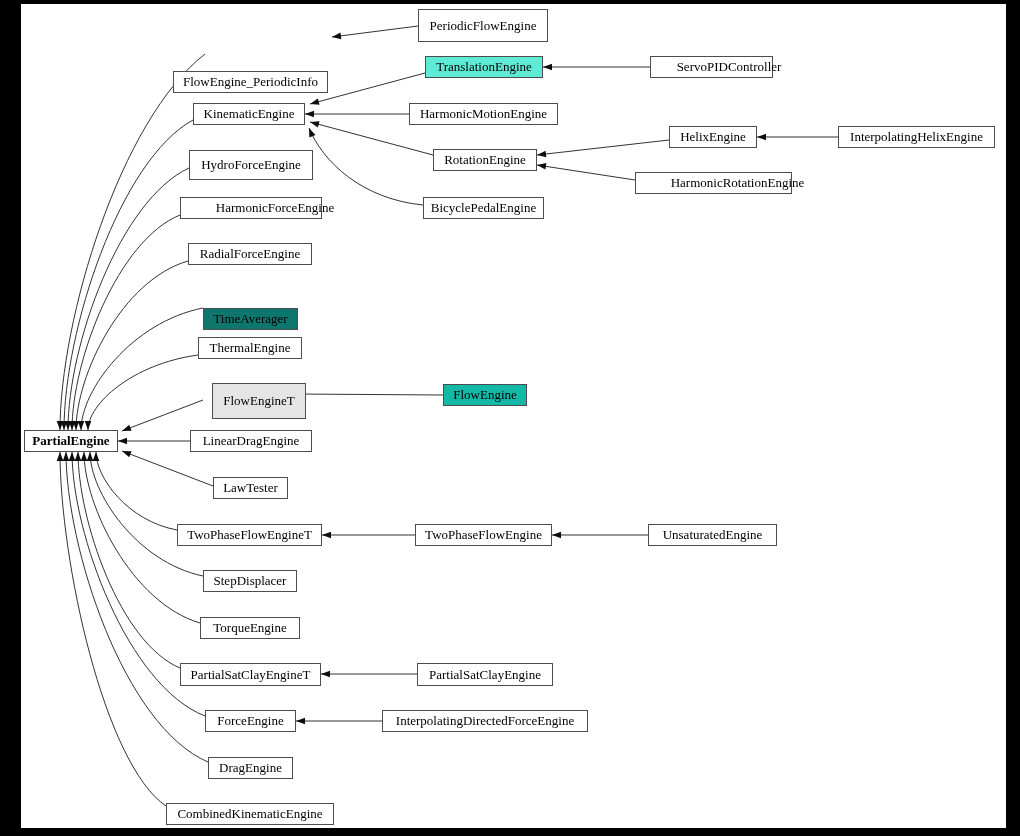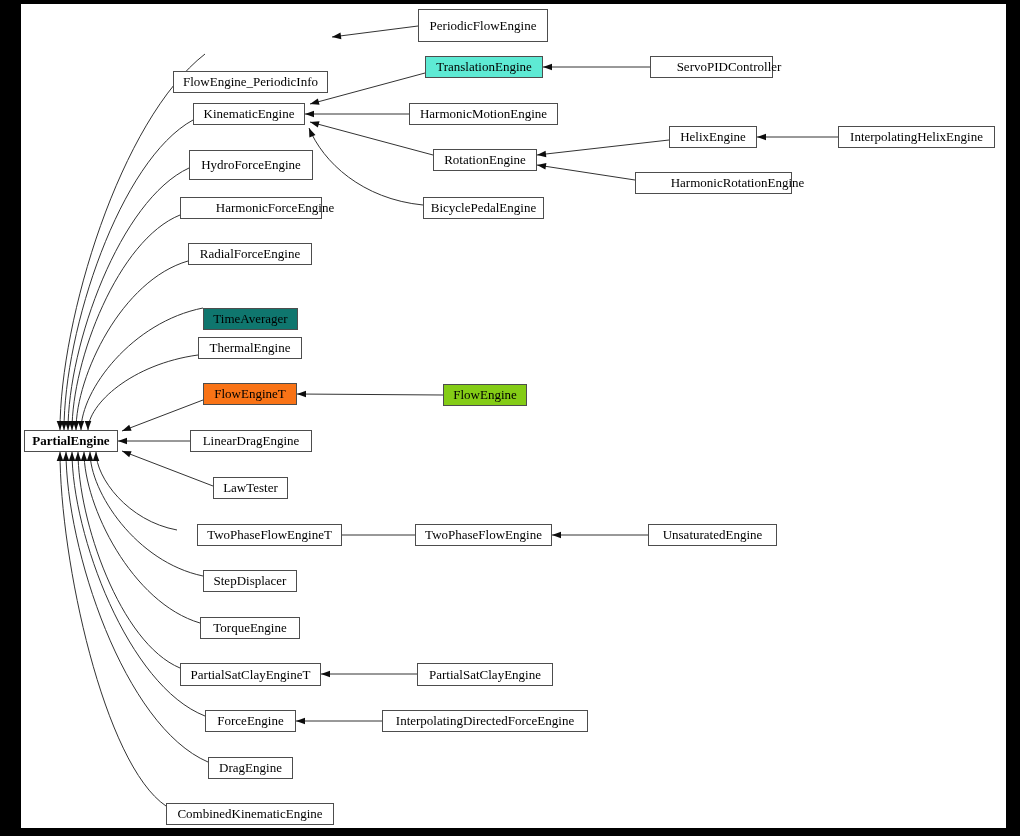--- a/index.html
+++ b/index.html
@@ -198,33 +198,33 @@
       </div>
       <div class="node" style="left: 188px; top: 243px; width: 124px; height: 22px; background: rgb(255, 255, 255); border-color: rgb(77, 77, 77); color: rgb(0, 0, 0);">
         <span>RadialForceEngine</span>
       </div>
       <div class="node" style="left: 203px; top: 290px; width: 95px; height: 22px; background: #0f766e; border-color: rgb(77, 77, 77); color: rgb(0, 0, 0); margin-top: 18px;">
         <span>TimeAverager</span>
       </div>
       <div class="node" style="left: 198px; top: 337px; width: 104px; height: 22px; background: rgb(255, 255, 255); border-color: rgb(77, 77, 77); color: rgb(0, 0, 0);">
         <span>ThermalEngine</span>
       </div>
-      <div class="node" style="left: 203px; top: 383px; width: 94px; height: 22px; background: #f97316; border-color: rgb(77, 77, 77); color: rgb(0, 0, 0);">
+      <div class="node" style="left: 212px; top: 383px; width: 94px; height: 36px; background: #e5e5e5; border-color: rgb(77, 77, 77); color: rgb(0, 0, 0);">
         <span>FlowEngineT</span>
       </div>
-      <div class="node" style="left: 443px; top: 384px; width: 84px; height: 22px; background: #84cc16; border-color: rgb(77, 77, 77); color: rgb(0, 0, 0);">
+      <div class="node" style="left: 443px; top: 384px; width: 84px; height: 22px; background: #14b8a6; border-color: rgb(77, 77, 77); color: rgb(0, 0, 0);">
         <span>FlowEngine</span>
       </div>
       <div class="node" style="left: 190px; top: 430px; width: 122px; height: 22px; background: rgb(255, 255, 255); border-color: rgb(77, 77, 77); color: rgb(0, 0, 0);">
         <span>LinearDragEngine</span>
       </div>
       <div class="node" style="left: 213px; top: 477px; width: 75px; height: 22px; background: rgb(255, 255, 255); border-color: rgb(77, 77, 77); color: rgb(0, 0, 0);">
         <span>LawTester</span>
       </div>
-      <div class="node" style="left: 177px; top: 524px; width: 145px; height: 22px; background: rgb(255, 255, 255); border-color: rgb(77, 77, 77); color: rgb(0, 0, 0); margin-left: 20px;">
+      <div class="node" style="left: 177px; top: 524px; width: 145px; height: 22px; background: rgb(255, 255, 255); border-color: rgb(77, 77, 77); color: rgb(0, 0, 0);">
         <span>TwoPhaseFlowEngineT</span>
       </div>
       <div class="node" style="left: 415px; top: 524px; width: 137px; height: 22px; background: rgb(255, 255, 255); border-color: rgb(77, 77, 77); color: rgb(0, 0, 0);">
         <span>TwoPhaseFlowEngine</span>
       </div>
       <div class="node" style="left: 648px; top: 524px; width: 129px; height: 22px; background: rgb(255, 255, 255); border-color: rgb(77, 77, 77); color: rgb(0, 0, 0);">
         <span>UnsaturatedEngine</span>
       </div>
       <div class="node" style="left: 203px; top: 570px; width: 94px; height: 22px; background: rgb(255, 255, 255); border-color: rgb(77, 77, 77); color: rgb(0, 0, 0);">
         <span>StepDisplacer</span>

